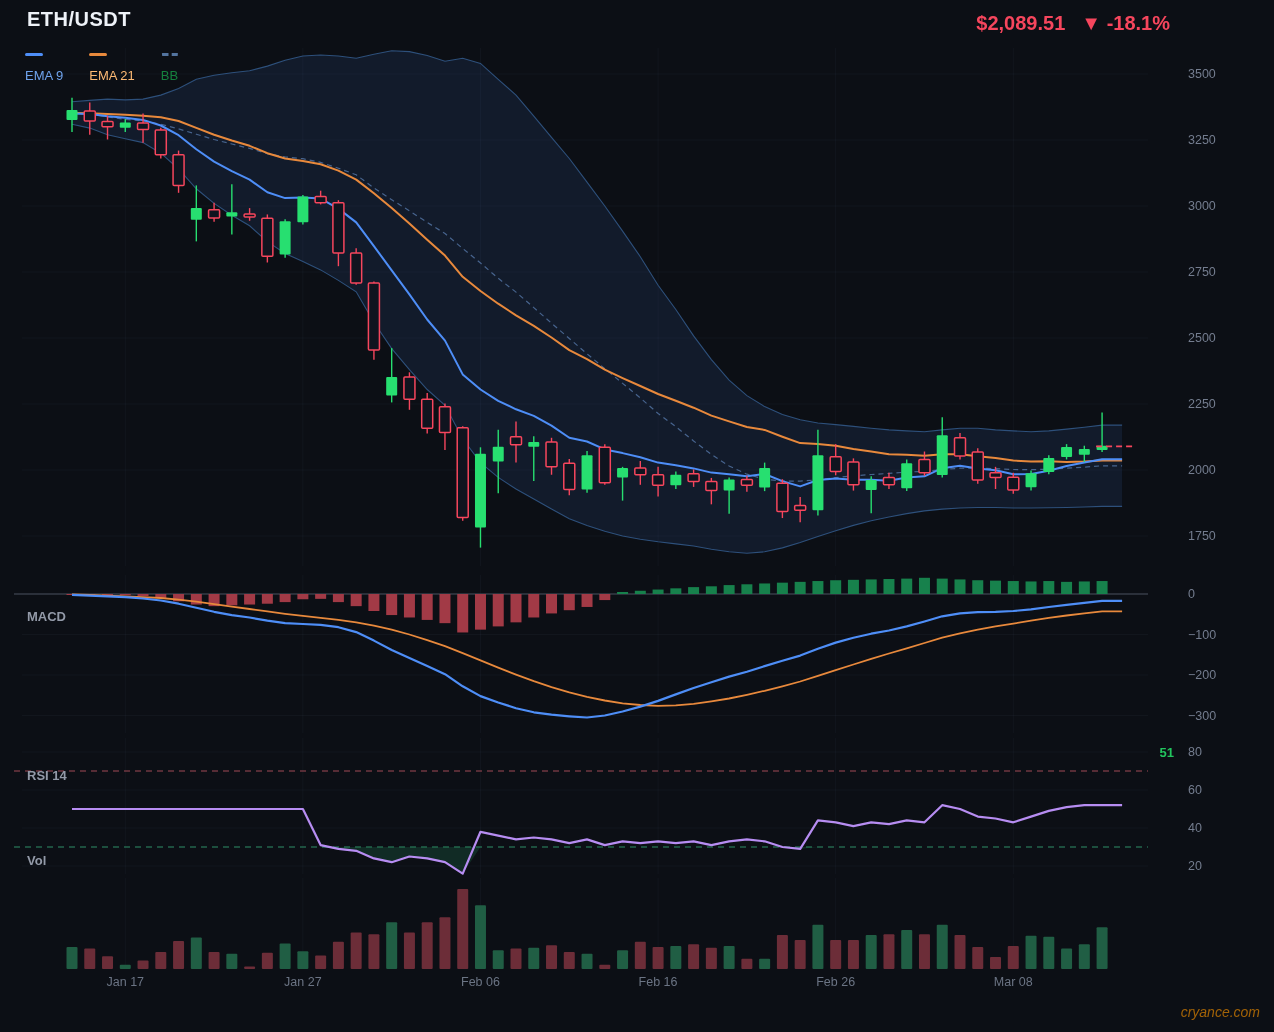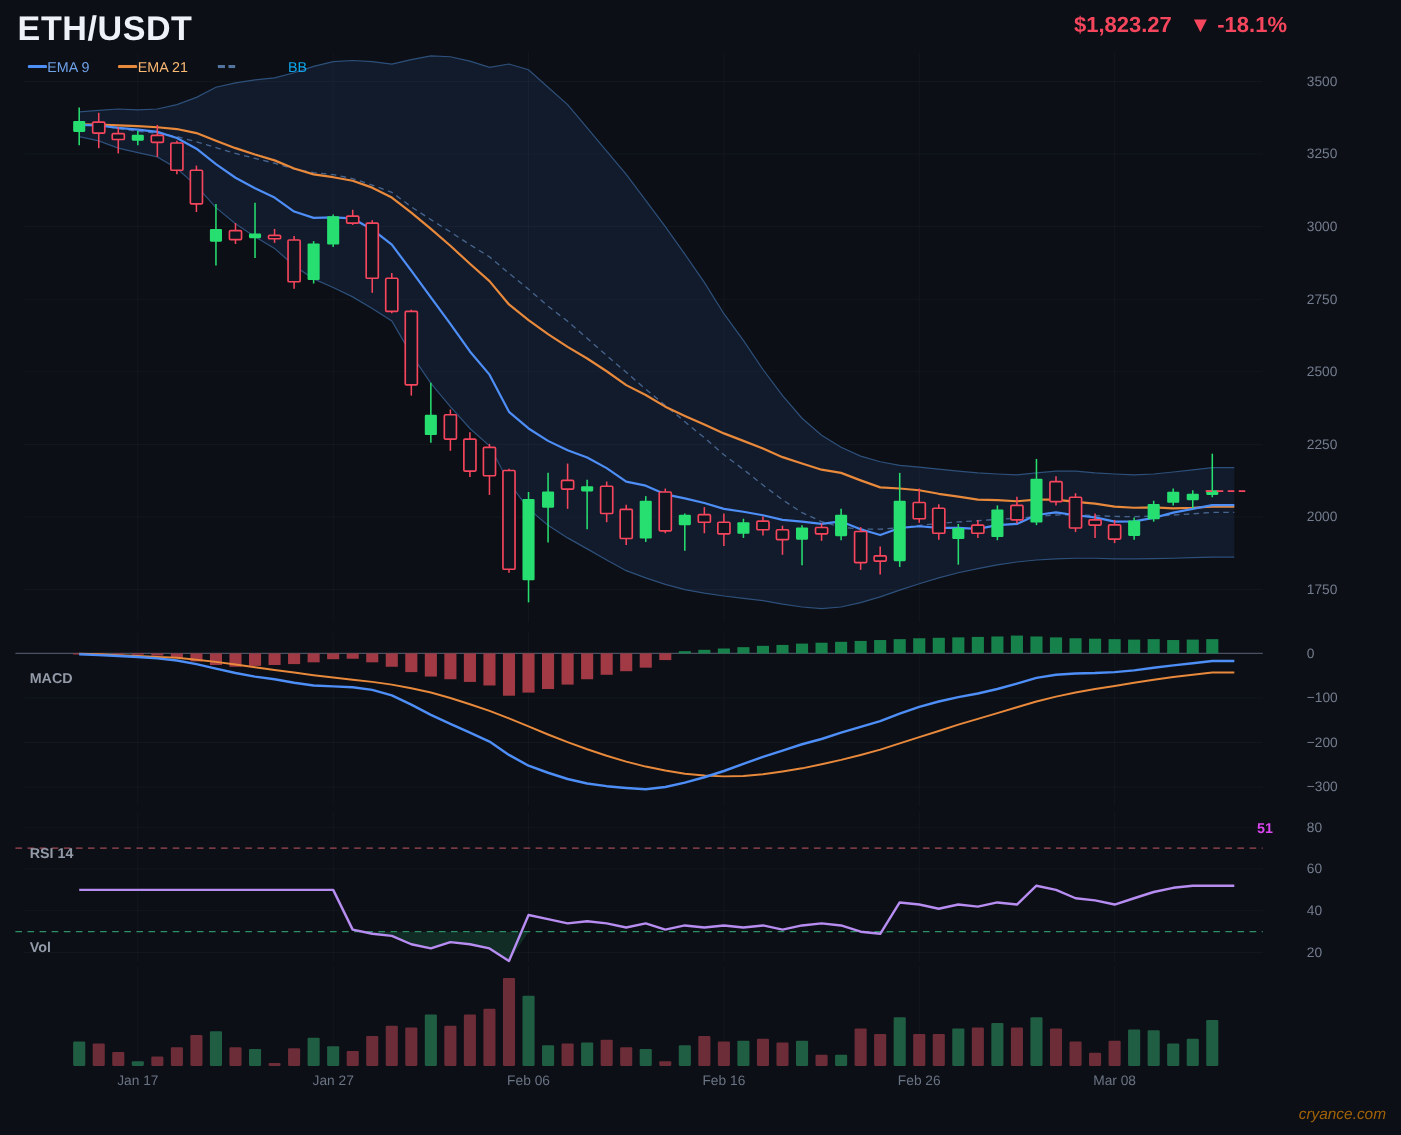--- a/index.html
+++ b/index.html
@@ -1,30 +1,30 @@
 <!DOCTYPE html>
 <html><head>
 <meta charset="utf-8">
 <style>
   html,body{margin:0;padding:0;background:#0c0f15;width:1274px;height:1032px;overflow:hidden;
     font-family:"Liberation Sans","DejaVu Sans",sans-serif;}
   #app{position:relative;width:1274px;height:1032px;background:#0c0f15;}
   #chart-svg{position:absolute;left:0;top:0;}
-  .hdr-title{position:absolute;left:16px;top:8px;font-size:31px;font-weight:bold;color:#eef2f8;letter-spacing:.5px;}
+  .hdr-title{position:absolute;left:27px;top:8px;font-size:20px;font-weight:bold;color:#eef2f8;letter-spacing:.5px;}
   .hdr-price{position:absolute;right:104px;top:12px;font-size:20px;font-weight:bold;color:#f6465d;display:flex;gap:16px;}
   .legend{position:absolute;left:25px;top:53px;display:flex;align-items:center;gap:26px;font-size:13px;}
-  .legend .item{display:flex;align-items:center;gap:0;}
+  .legend .item{display:flex;align-items:flex-start;gap:12px;flex-direction:column;}
   .sw{width:18px;height:0;border-top:3px solid #4e8ef7;border-radius:2px;}
   .sw.orange{border-top-color:#e8893c;}
   .sw.dashed{border-top:3px dashed #53749f;}
   .lb-ema9{color:#6fa3ec;}
   .lb-ema21{color:#fdba74;}
-  .lb-bb{color:#0ea5e9;margin-left:47px;}
+  .lb-bb{color:#15803d;}
   .panel-label{position:absolute;left:27px;font-size:13px;font-weight:bold;color:#939aa8;margin-top:23px;}
-  .rsi-value{position:absolute;left:1126px;width:48px;top:745px;text-align:center;font-size:13px;font-weight:bold;color:#d946ef;}
+  .rsi-value{position:absolute;left:1126px;width:48px;top:745px;text-align:right;font-size:13px;font-weight:bold;color:#22c55e;}
   .watermark{position:absolute;right:14px;bottom:12px;font-size:14px;font-style:italic;color:#a16207;}
 </style>
 </head>
 <body>
 
 <div id="app">
   <svg id="chart-svg" width="1274" height="1032">
       <rect x="0" y="0" width="1274" height="1032" fill="#0c0f15"></rect>
       <line x1="125.28" y1="48" x2="125.28" y2="566" stroke="rgba(130,150,190,0.05)" stroke-width="1"></line>
       <line x1="125.28" y1="575" x2="125.28" y2="733" stroke="rgba(130,150,190,0.05)" stroke-width="1"></line>
@@ -335,21 +335,21 @@
       <text x="302.88" y="986" fill="#6b7484" font-size="12.5" font-family="Liberation Sans, DejaVu Sans, sans-serif" text-anchor="middle" font-weight="normal">Jan 27</text>
       <text x="480.48" y="986" fill="#6b7484" font-size="12.5" font-family="Liberation Sans, DejaVu Sans, sans-serif" text-anchor="middle" font-weight="normal">Feb 06</text>
       <text x="658.08" y="986" fill="#6b7484" font-size="12.5" font-family="Liberation Sans, DejaVu Sans, sans-serif" text-anchor="middle" font-weight="normal">Feb 16</text>
       <text x="835.6800000000001" y="986" fill="#6b7484" font-size="12.5" font-family="Liberation Sans, DejaVu Sans, sans-serif" text-anchor="middle" font-weight="normal">Feb 26</text>
       <text x="1013.2800000000001" y="986" fill="#6b7484" font-size="12.5" font-family="Liberation Sans, DejaVu Sans, sans-serif" text-anchor="middle" font-weight="normal">Mar 08</text>
     </svg>
 
   <div class="hdr-title">ETH/USDT</div>
 
   <div class="hdr-price">
-    <span>$1,823.27</span>
+    <span>$2,089.51</span>
     <span><span>▼</span> <span>-18.1%</span></span>
   </div>
 
   <div class="legend">
     <div class="item">
       <span class="sw"></span>
       <span class="lb-ema9">EMA 9</span>
     </div>
     <div class="item">
       <span class="sw orange"></span>

